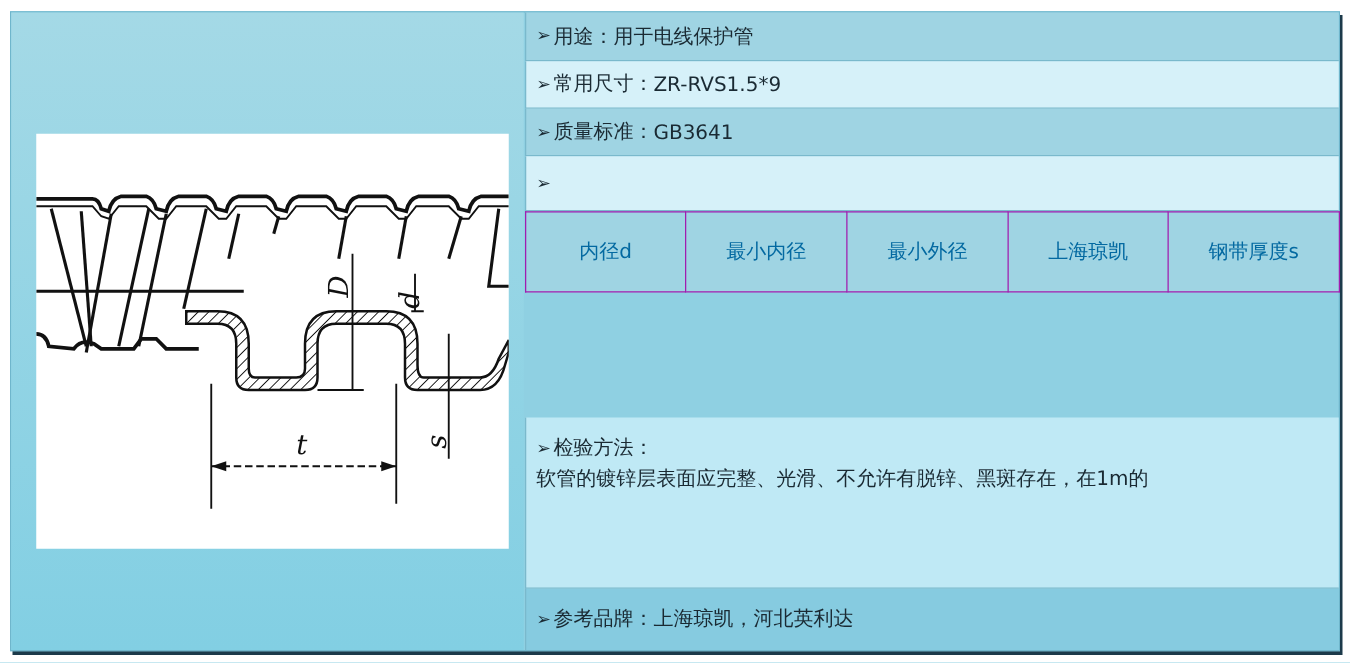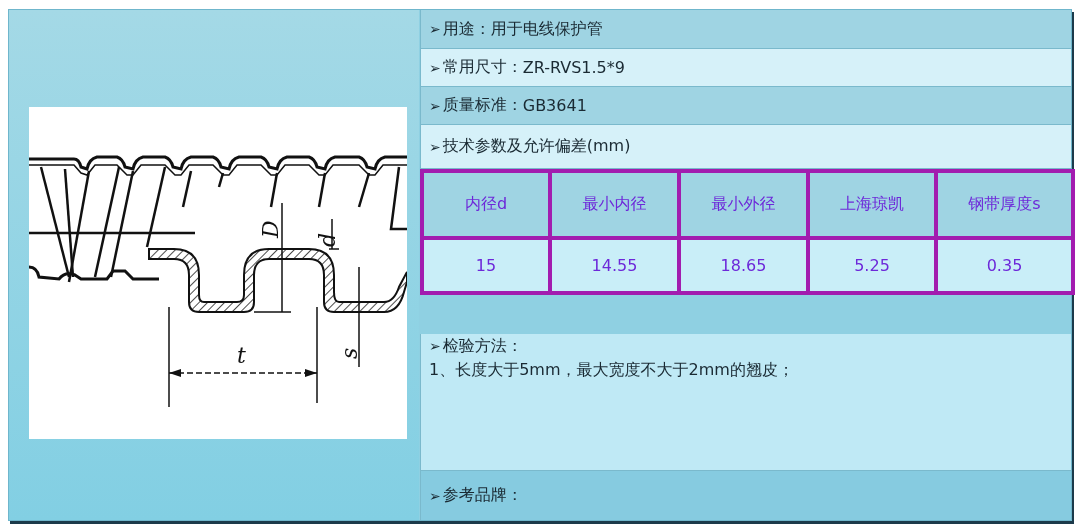--- a/index.html
+++ b/index.html
@@ -28,27 +28,27 @@
     border-bottom: 1px solid #7ab9cc; border-left: 1px solid #7ab9cc;
     font-size: 16px; color: #1a2a33; padding-left: 8px; display: flex; align-items: center;
   }
   .dark { background: #9fd4e3; }
   .light { background: #d6f1f9; }
   .arrow { margin-right: 2px; font-size: 14px; }
   table.spec {
     position: absolute; left: 0; top: 159px; width: 651px; border-collapse: collapse; table-layout: fixed;
   }
   table.spec td {
-    border: 4px solid #a21caf; text-align: center; color: #6d28d9; font-size: 16px;
+    border: 1px solid #a21caf; text-align: center; color: #0369a1; font-size: 16px;
   }
   table.spec tr.hdr td { height: 61px; background: #9fd4e3; }
   table.spec tr.r1 td { height: 49px; background: #c9eef8; }
   table.spec tr.r2 td { height: 51px; background: #a4d8e6; }
   .inspect {
-    top: 324px; height: 137px; align-items: flex-start; flex-direction: column; 
+    top: 324px; height: 137px; align-items: flex-start; flex-direction: column; padding-top: 12px;
     background: #bfe9f5; line-height: 23px;
   }
   .inspect div { white-space: nowrap; }
   .brands { top: 461px; height: 49px; background: #86cbe0; border-bottom: none; }
 </style>
 </head>
 <body>
 
 <div class="frame">
   <div class="left-panel">
@@ -116,54 +116,47 @@
       <span>常用尺寸：</span>
       <span>ZR-RVS1.5*9</span>
     </div>
     <div class="row dark" style="top:77px;height:38px;">
       <span class="arrow">➢</span>
       <span>质量标准：</span>
       <span>GB3641</span>
     </div>
     <div class="row light" style="top:115px;height:44px;">
       <span class="arrow">➢</span>
-      <span>技术参数及允许偏差(mm)</span>
     </div>
 
     <table class="spec">
       <colgroup>
         <col style="width:128px">
           <col style="width:129px">
           <col style="width:129px">
           <col style="width:128px">
           <col style="width:137px">
       </colgroup>
       <tbody>
           <tr class="hdr">
         <td>内径d</td>
         <td>最小内径</td>
         <td>最小外径</td>
         <td>上海琼凯</td>
         <td>钢带厚度s</td>
       </tr>
-      <tr class="r1">
-        <td>15</td>
-        <td>14.55</td>
-        <td>18.65</td>
-        <td>5.25</td>
-        <td>0.35</td>
-      </tr>
     </tbody>
       </table>
 
     <div class="row inspect">
       <div>
         <span class="arrow">➢</span><span>检验方法：</span>
       </div>
-      <div>1、长度大于5mm，最大宽度不大于2mm的翘皮；</div>
+      <div>软管的镀锌层表面应完整、光滑、不允许有脱锌、黑斑存在，在1m的</div>
     </div>
 
     <div class="row brands">
       <span class="arrow">➢</span>
       <span>参考品牌：</span>
+      <span>上海琼凯，河北英利达</span>
     </div>
   </div>
 </div>
 
 </body></html>

